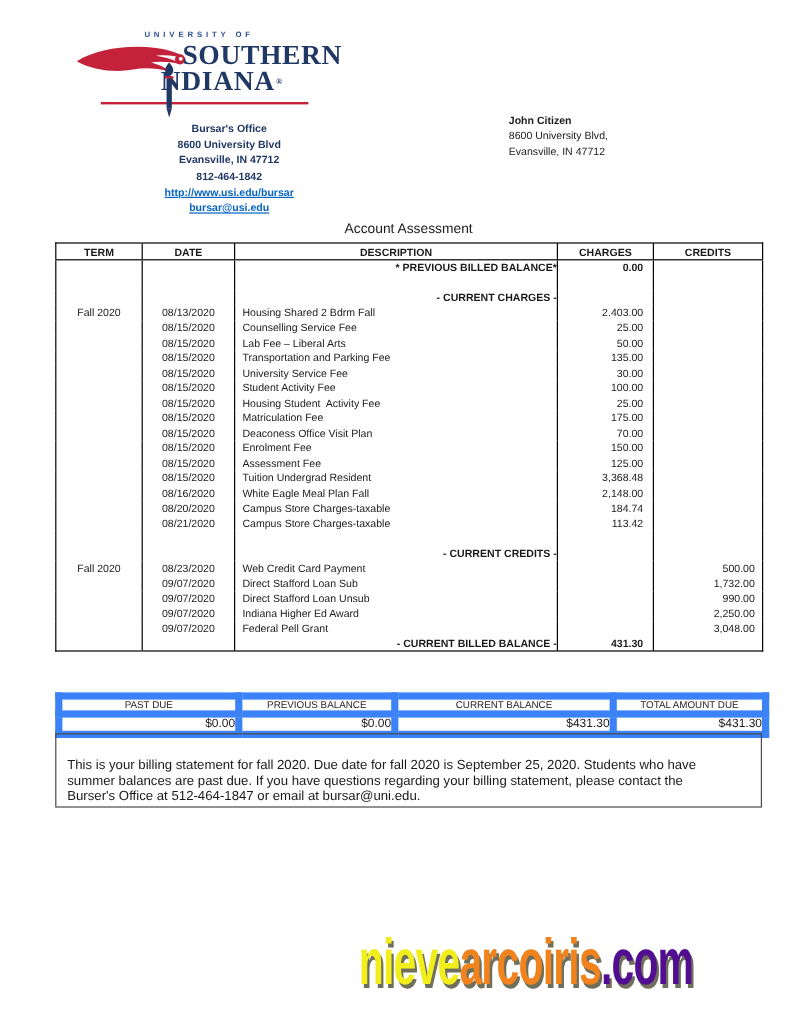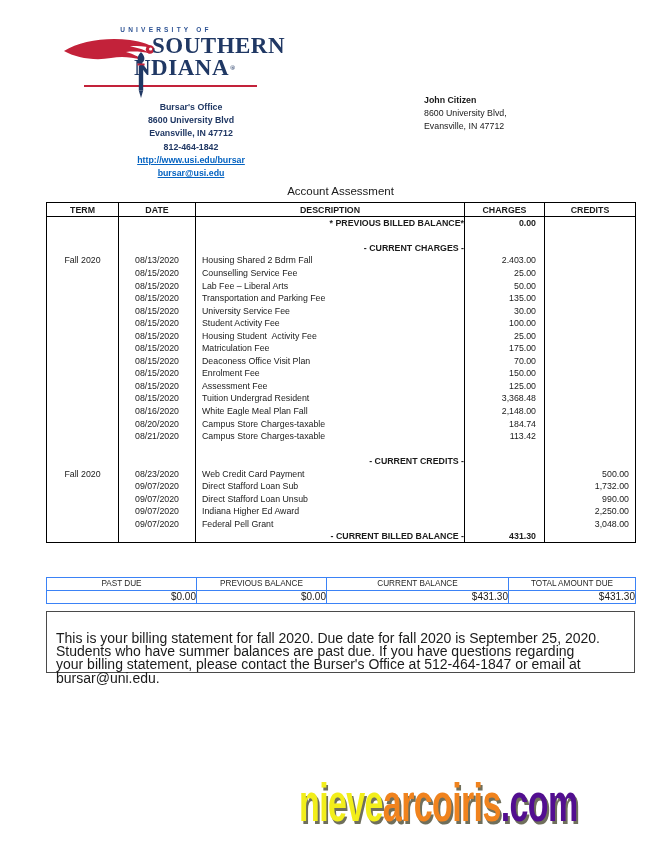--- a/index.html
+++ b/index.html
@@ -83,31 +83,31 @@
   .acct tr.bold-row td { font-weight: bold; }
   .acct tr.center-desc td.c-desc { text-align: right; padding-left: 0; }
 
   
   .summary {
     position: absolute; left: 46px; top: 577px;
     border-collapse: collapse; table-layout: fixed; width: 589px;
     border: 1px solid #000;
   }
   .summary th, .summary td {
-    border: 1px solid #3b82f6; text-align: center; vertical-align: middle; overflow: hidden;
+    border: 6px solid #3b82f6; text-align: center; vertical-align: middle; overflow: hidden;
   }
   .summary th { height: 12.5px; font-size: 8.2px; font-weight: normal; color: #262626; }
   .summary td { height: 13px; font-size: 10px; text-align: right; }
 
   
   .note-box {
     position: absolute; left: 46px; top: 611px; width: 589px; height: 62px;
     border: 1px solid #4a4a4a;
     padding: 20px 30px 0 9px;
-    font-size: 14px; line-height: 13.2px; color: #1a1a1a;
+    font-size: 11px; line-height: 13.2px; color: #1a1a1a;
   }
 
   
   .watermark {
     position: absolute; left: 299px; top: 774px;
     font-size: 54px; font-weight: bold; letter-spacing: -1px;
     line-height: 56px; white-space: nowrap;
     transform: scaleX(0.63); transform-origin: left top;
     text-shadow: 3px 3px 0 #6f6f5c;
   }

